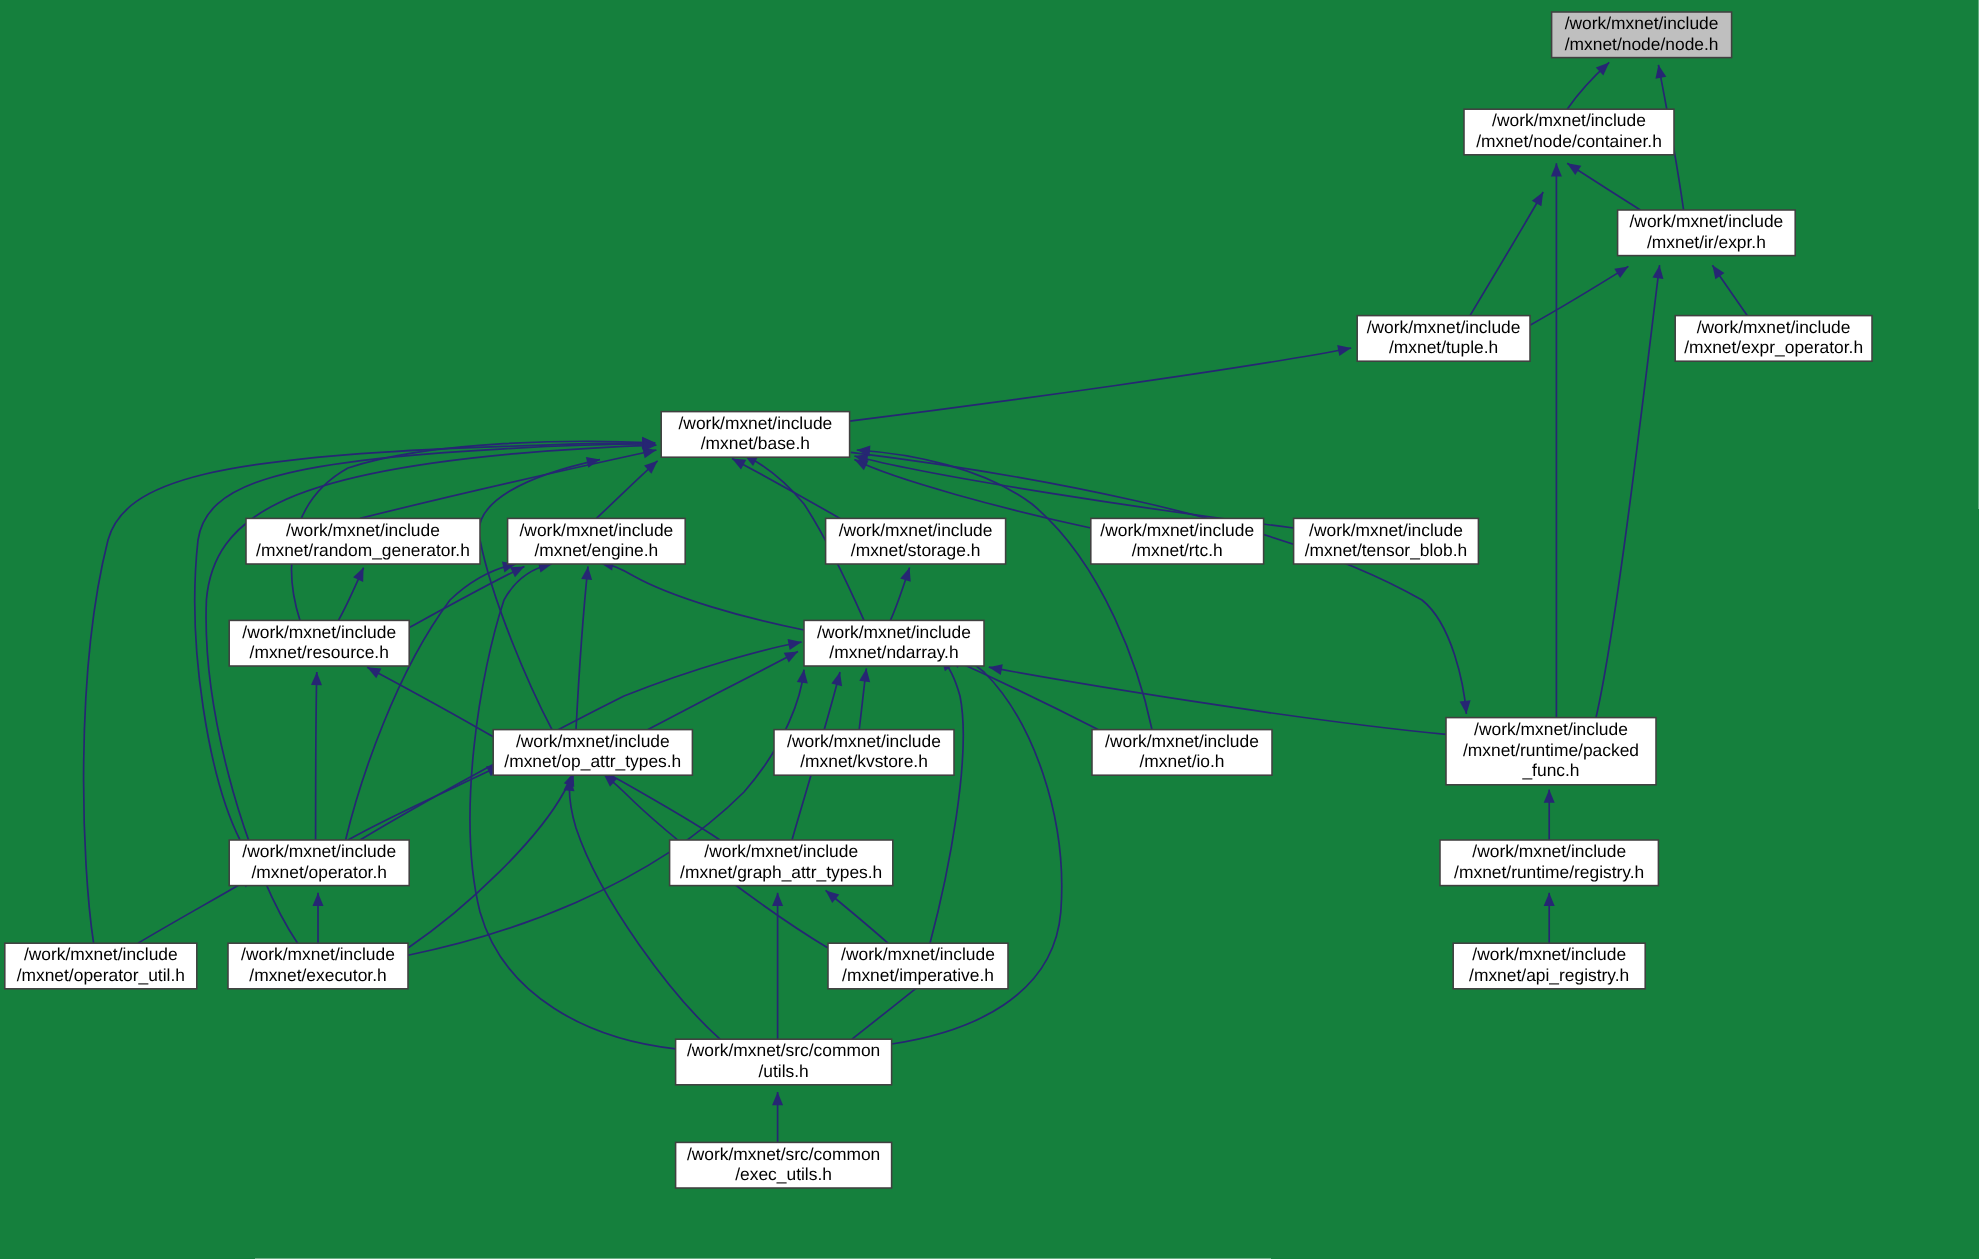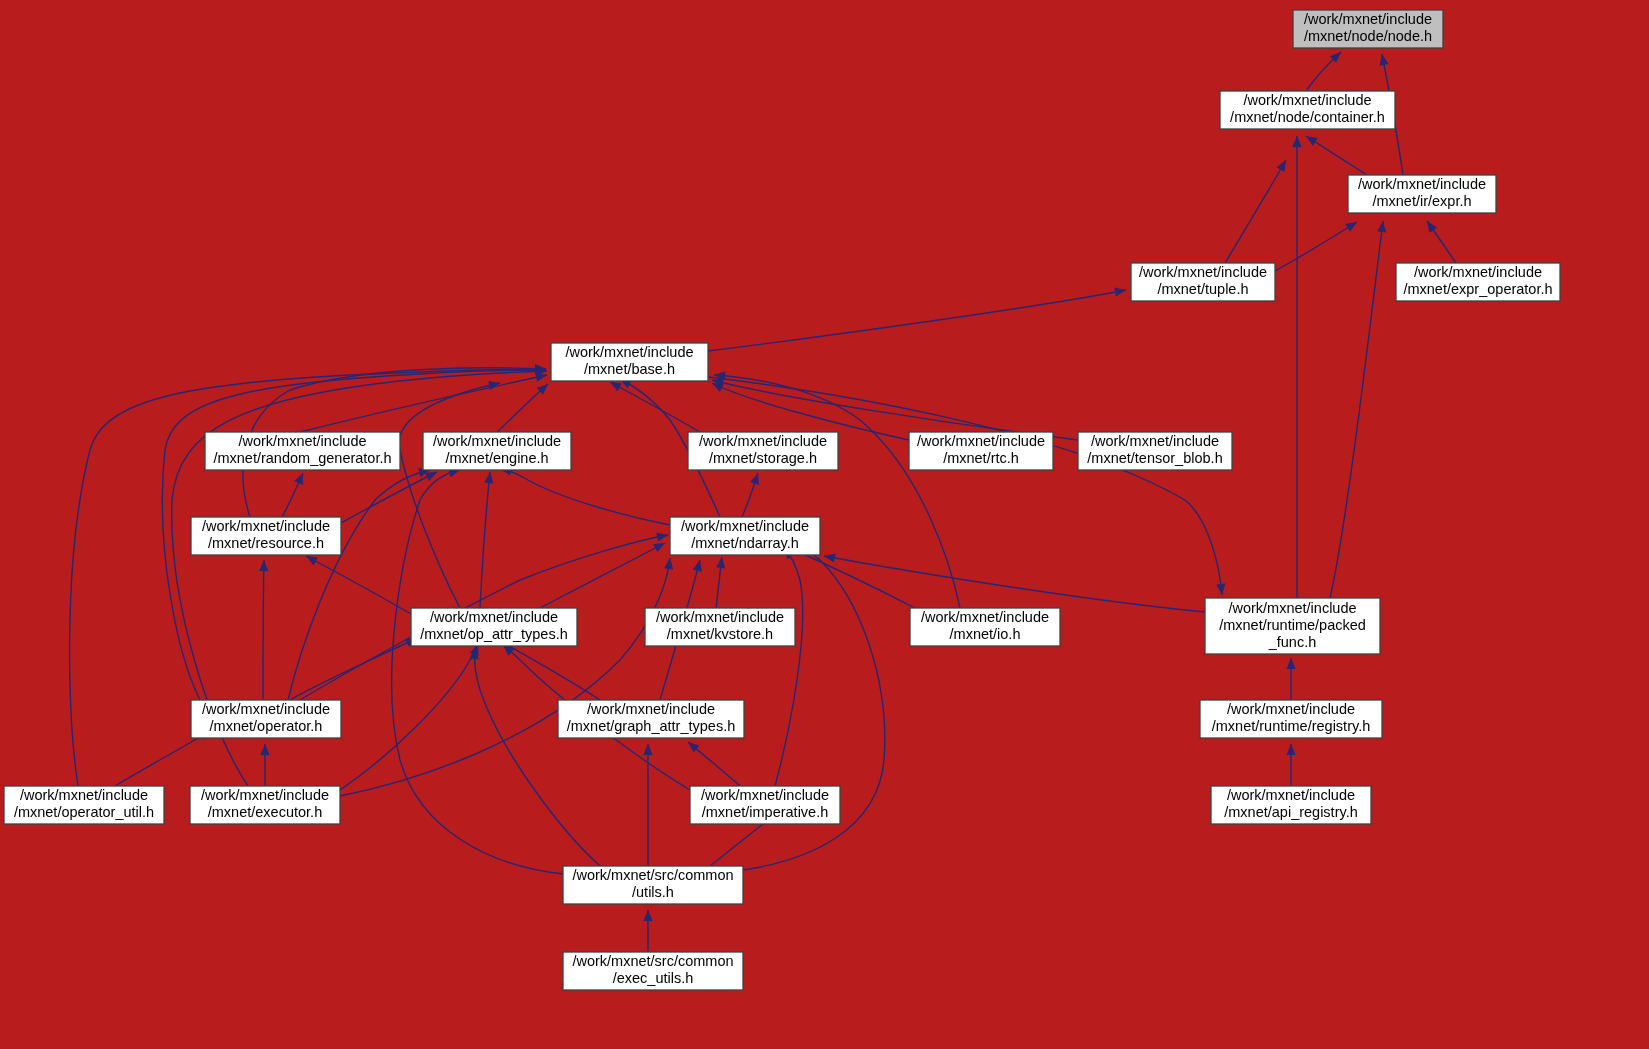--- a/index.html
+++ b/index.html
@@ -8,21 +8,21 @@
     padding: 0;
     background: #ffffff;
   }
   body {
     font-family: "Liberation Sans", sans-serif;
   }
   #graph-root {
     position: relative;
     width: 1649px;
     height: 1049px;
-    background: #b91c1c;
+    background: #15803d;
     overflow: hidden;
   }
   svg.graph-canvas {
     position: absolute;
     left: 0;
     top: 0;
     width: 1649px;
     height: 1049px;
   }
   .edge {

